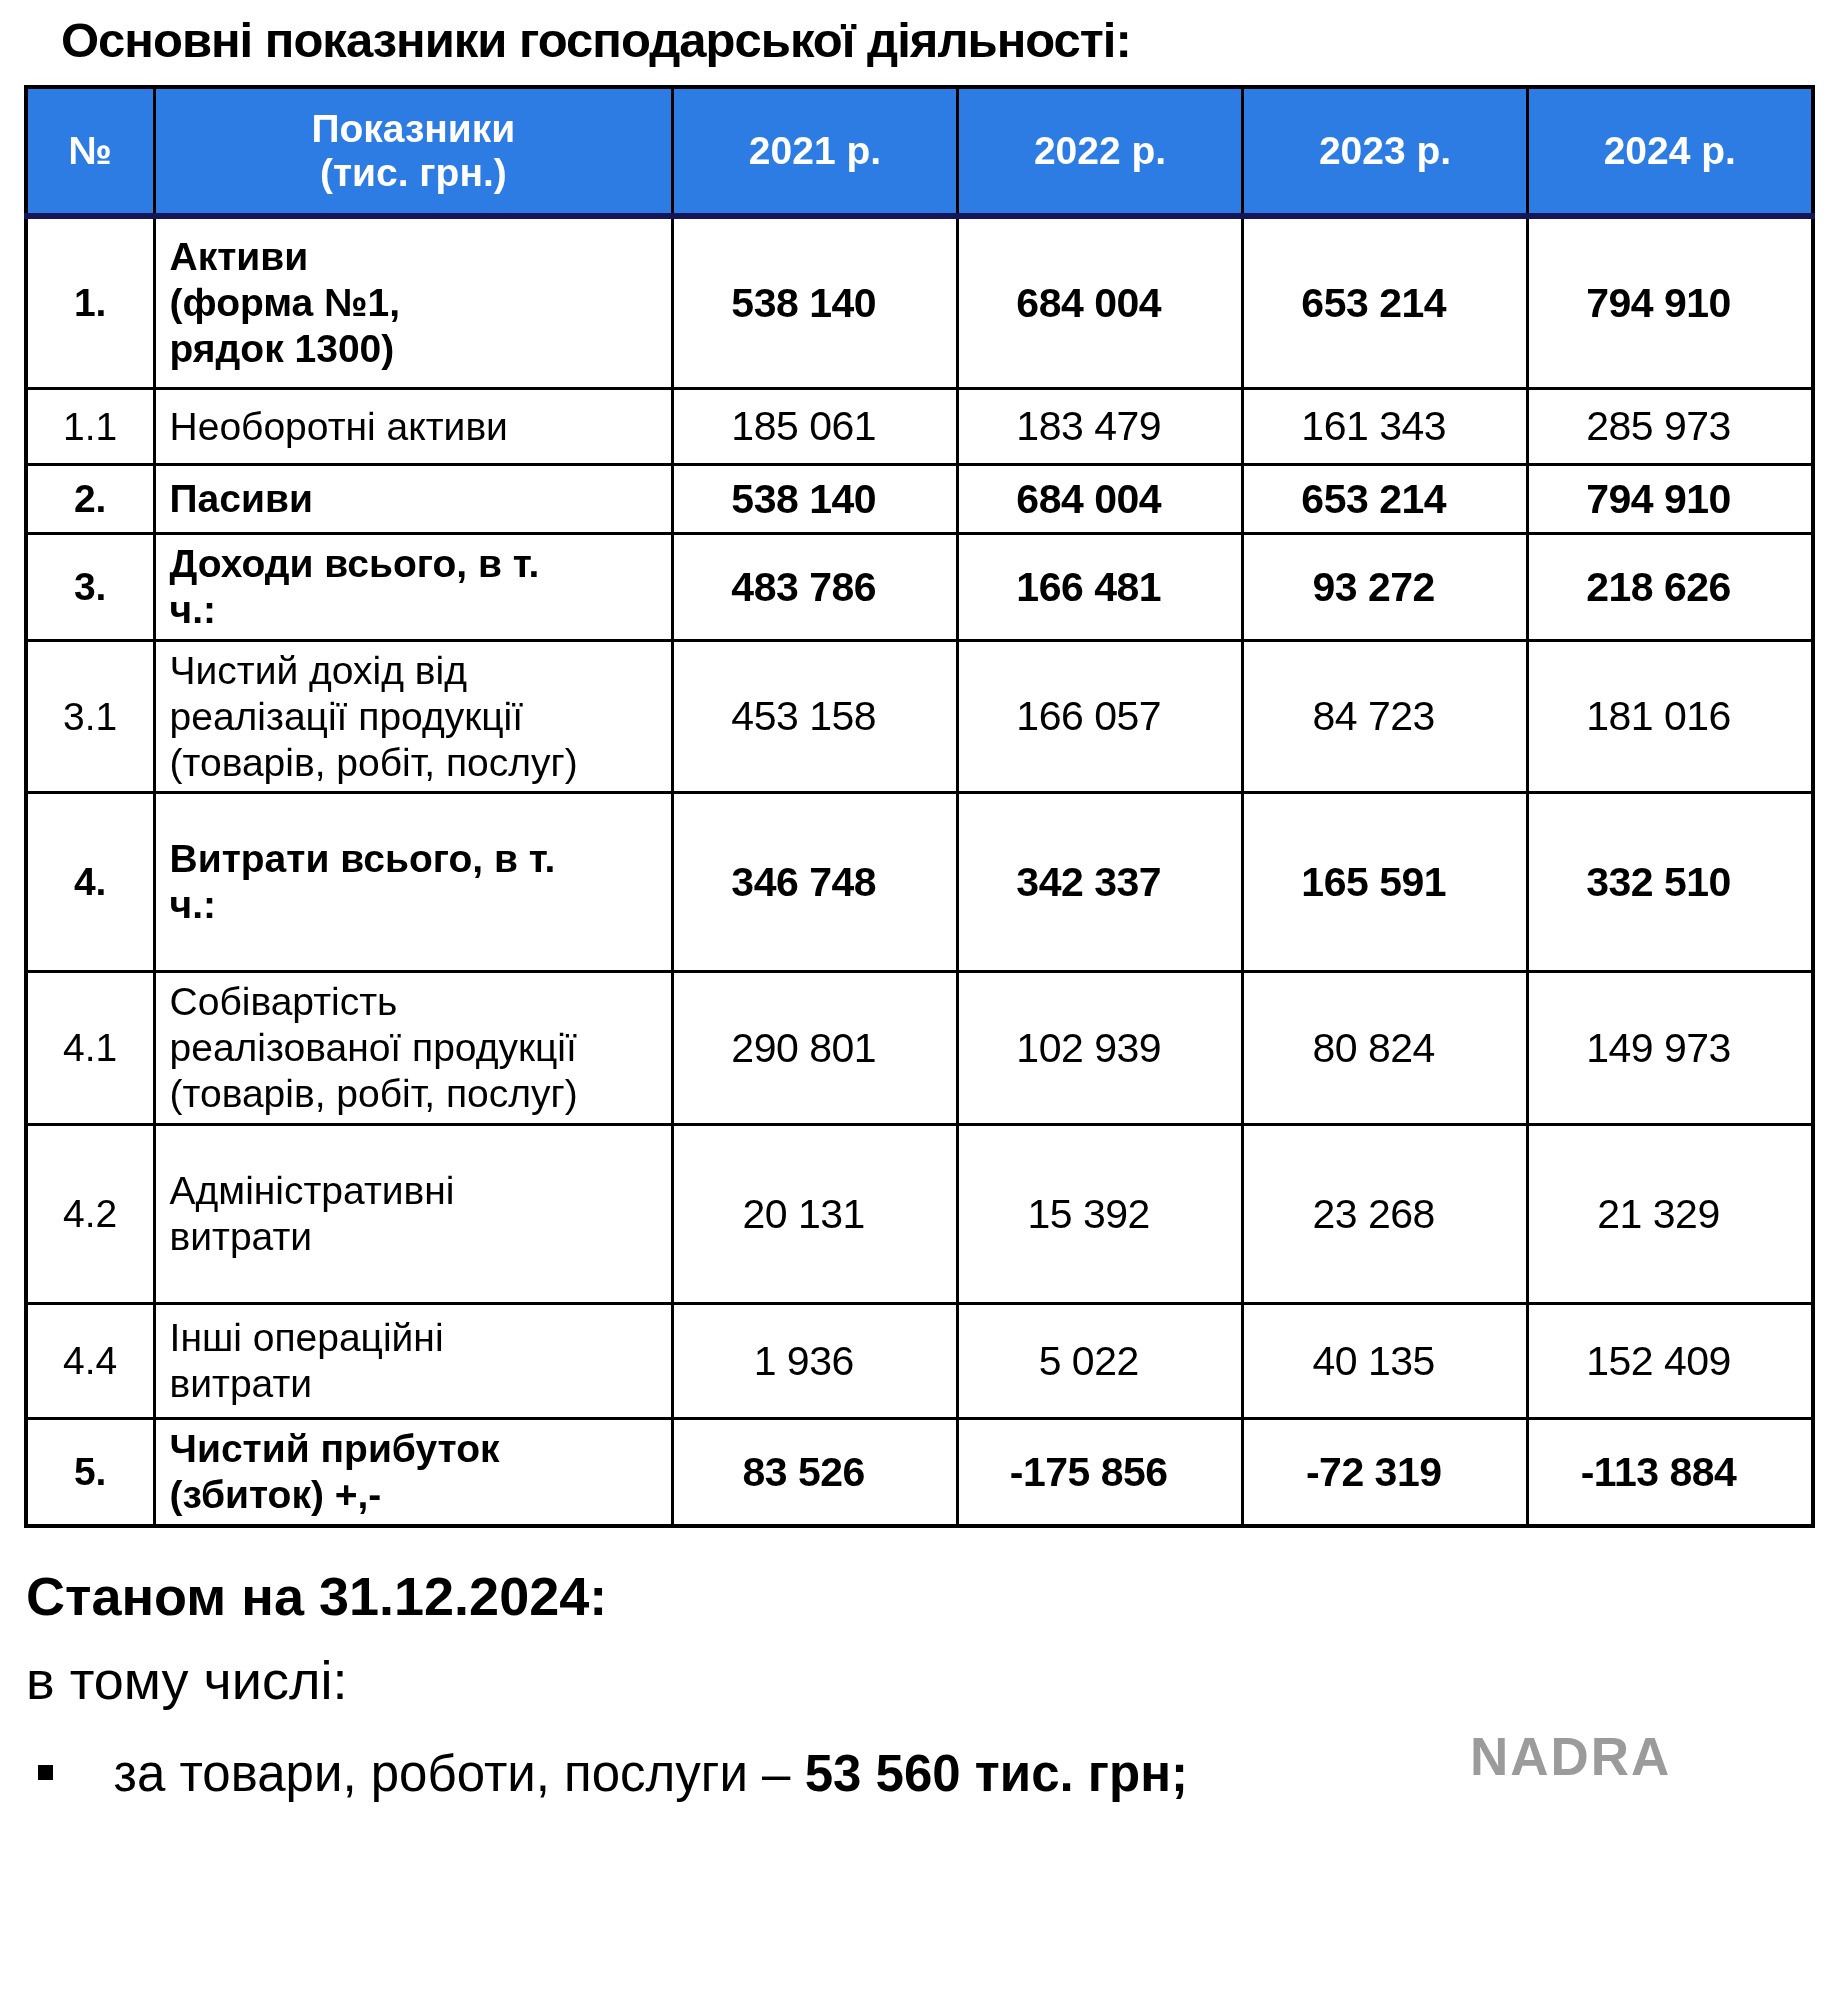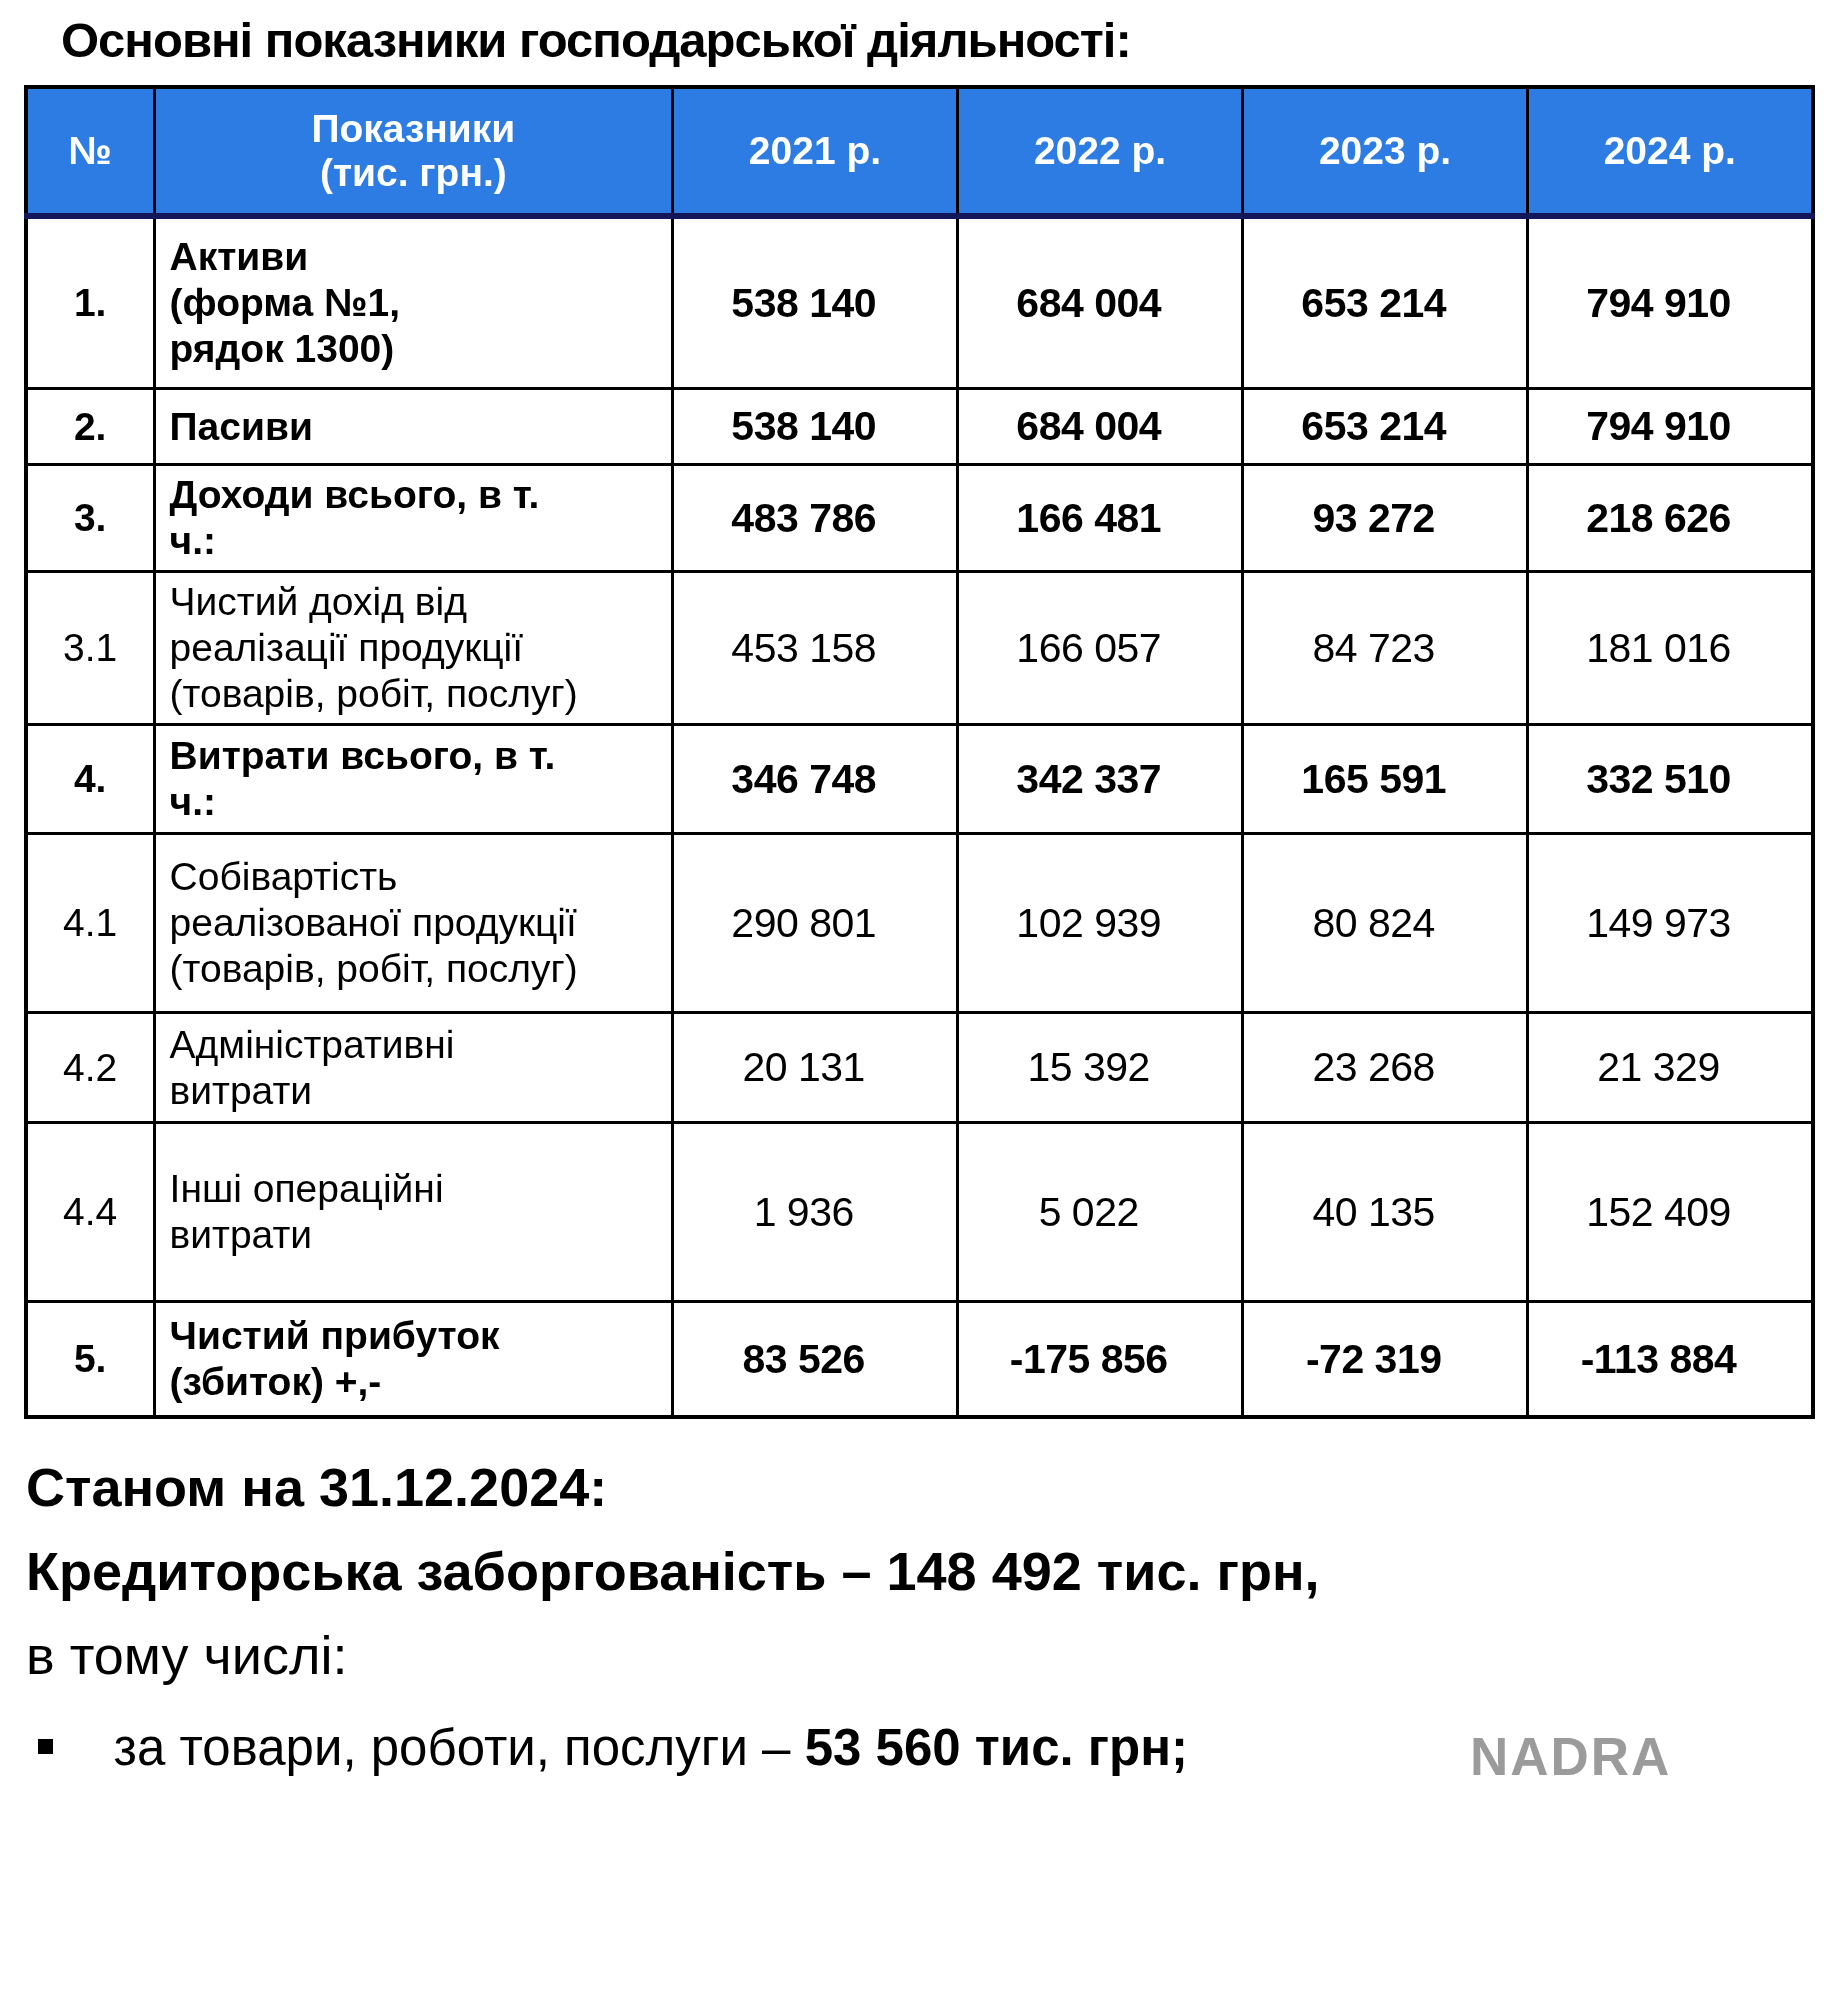--- a/index.html
+++ b/index.html
@@ -143,20 +143,28 @@
         <tr class="bold-row">
       <td class="c-num">1.</td>
       <td class="c-label">Активи
 (форма №1,
 рядок 1300)</td>
       <td class="c-val">538 140</td>
       <td class="c-val">684 004</td>
       <td class="c-val">653 214</td>
       <td class="c-val">794 910</td>
     </tr>
+        <tr>
+      <td class="c-num">1.1</td>
+      <td class="c-label">Необоротні активи</td>
+      <td class="c-val">185 061</td>
+      <td class="c-val">183 479</td>
+      <td class="c-val">161 343</td>
+      <td class="c-val">285 973</td>
+    </tr>
         <tr class="bold-row">
       <td class="c-num">2.</td>
       <td class="c-label">Пасиви</td>
       <td class="c-val">538 140</td>
       <td class="c-val">684 004</td>
       <td class="c-val">653 214</td>
       <td class="c-val">794 910</td>
     </tr>
         <tr class="bold-row">
       <td class="c-num">3.</td>
@@ -221,21 +229,20 @@
       <td class="c-val">83 526</td>
       <td class="c-val">-175 856</td>
       <td class="c-val">-72 319</td>
       <td class="c-val">-113 884</td>
     </tr>
       </tbody>
   </table>
 
   <div class="footer">
     <p class="f-bold">Станом на 31.12.2024:</p>
-    <p class="f-bold">Кредиторська заборгованість – 148 492 тис. грн,</p>
     <p class="f-reg">в тому числі:</p>
     <ul class="bullets" id="bullets">
         <li>
       <span class="sq"></span>
       <span class="b-body"><span>за товари, роботи, послуги – </span><strong>53 560 тис. грн;</strong><strong></strong></span>
     </li>
       </ul>
   </div>
 
   <div class="wm-nadra">NADRA</div>

